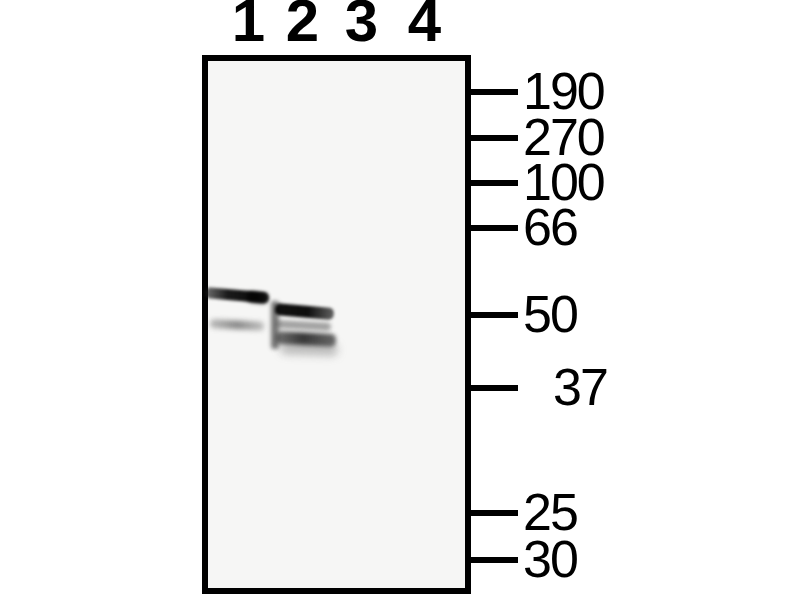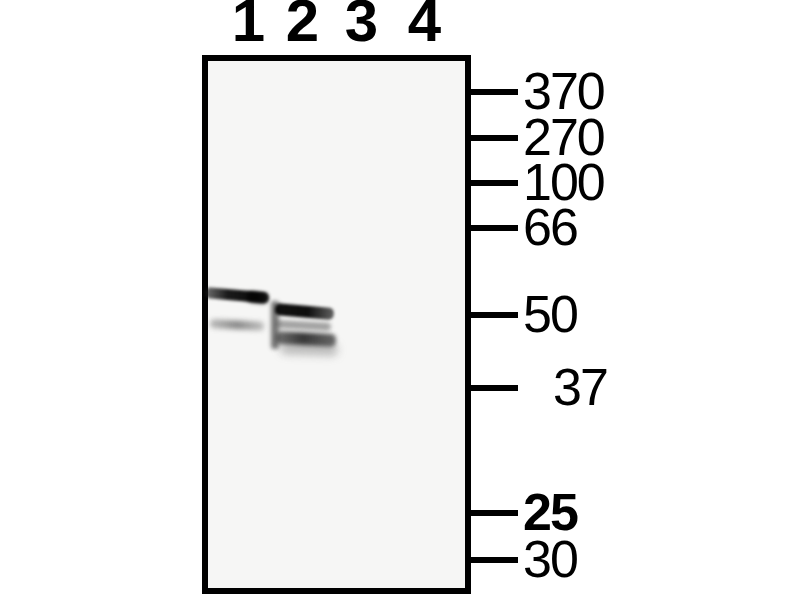--- a/index.html
+++ b/index.html
@@ -54,33 +54,33 @@
 <div class="canvas">
   <div class="blot-panel"></div>
   <div>
       <div class="lane-label" style="left: 248px;">1</div>
       <div class="lane-label" style="left: 302px;">2</div>
       <div class="lane-label" style="left: 361px;">3</div>
       <div class="lane-label" style="left: 424px;">4</div>
     </div>
   <div>
       <div class="mw-tick" style="top: 89px;"></div>
-      <div class="mw-label" style="top: 92px;">370</div>
+      <div class="mw-label" style="top: 92px;">190</div>
       <div class="mw-tick" style="top: 135px;"></div>
       <div class="mw-label" style="top: 138px;">270</div>
       <div class="mw-tick" style="top: 180px;"></div>
       <div class="mw-label" style="top: 183px;">100</div>
       <div class="mw-tick" style="top: 225px;"></div>
       <div class="mw-label" style="top: 228px;">66</div>
       <div class="mw-tick" style="top: 312px;"></div>
       <div class="mw-label" style="top: 315px;">50</div>
       <div class="mw-tick" style="top: 385px;"></div>
       <div class="mw-label" style="top: 388px; margin-left: 30px;">37</div>
       <div class="mw-tick" style="top: 510px;"></div>
-      <div class="mw-label" style="top: 513px; font-weight: bold;">25</div>
+      <div class="mw-label" style="top: 513px;">25</div>
       <div class="mw-tick" style="top: 557px;"></div>
       <div class="mw-label" style="top: 560px;">30</div>
     </div>
   <div>
       <div class="band" style="left: 205px; top: 287px; width: 64px; height: 11px; background: linear-gradient(90deg, rgba(25, 25, 25, 0.6) 0%, rgba(8, 8, 8, 0.92) 35%, rgba(0, 0, 0, 0.95) 80%, rgba(15, 15, 15, 0.85) 100%); filter: blur(1.7px); transform: rotate(5deg); border-radius: 5px;"></div>
       <div class="band" style="left: 247px; top: 291px; width: 21px; height: 11px; background: rgba(0, 0, 0, 0.7); filter: blur(2px); transform: rotate(6deg); border-radius: 5px;"></div>
       <div class="band" style="left: 210px; top: 319px; width: 54px; height: 9px; background: linear-gradient(90deg, rgba(80, 80, 80, 0.35), rgba(50, 50, 50, 0.55) 50%, rgba(80, 80, 80, 0.33)); filter: blur(2.6px); transform: rotate(3deg); border-radius: 4px;"></div>
       <div class="band" style="left: 271px; top: 301px; width: 8px; height: 48px; background: rgba(35, 35, 35, 0.6); filter: blur(2.2px); transform: rotate(0deg); border-radius: 3px;"></div>
       <div class="band" style="left: 275px; top: 303px; width: 59px; height: 12px; background: linear-gradient(90deg, rgba(5, 5, 5, 0.95), rgba(0, 0, 0, 0.95) 55%, rgba(40, 40, 40, 0.72)); filter: blur(1.7px); transform: rotate(5deg); border-radius: 5px;"></div>
       <div class="band" style="left: 276px; top: 320px; width: 55px; height: 8px; background: rgba(75, 75, 75, 0.5); filter: blur(2.2px); transform: rotate(3deg); border-radius: 4px;"></div>

